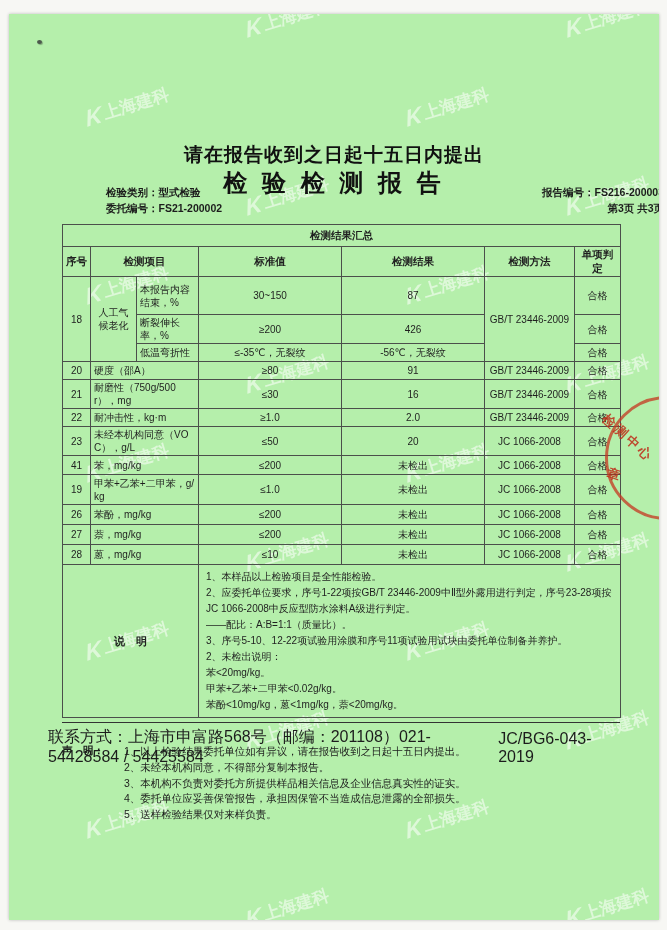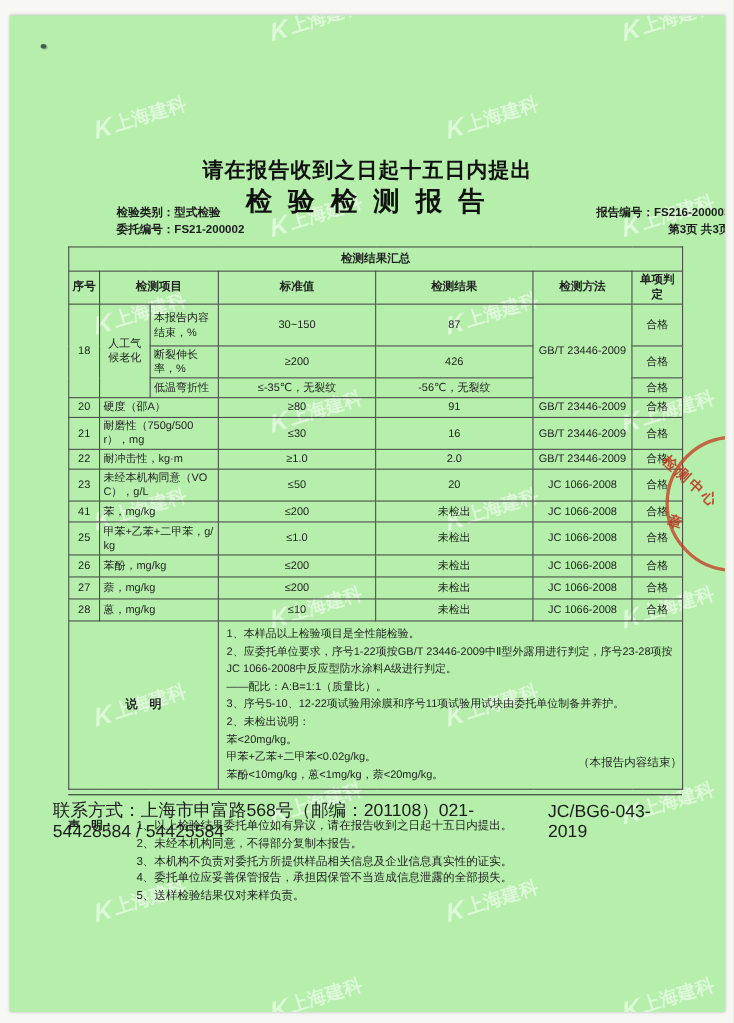--- a/index.html
+++ b/index.html
@@ -234,21 +234,21 @@
     </tr>
     <tr style="height:19px">
       <td>41</td>
       <td colspan="2" class="cell-item">苯，mg/kg</td>
       <td>≤200</td>
       <td>未检出</td>
       <td>JC 1066-2008</td>
       <td>合格</td>
     </tr>
     <tr style="height:30px">
-      <td>25</td>
+      <td>19</td>
       <td colspan="2" class="cell-item">甲苯+乙苯+二甲苯，g/kg</td>
       <td>≤1.0</td>
       <td>未检出</td>
       <td>JC 1066-2008</td>
       <td>合格</td>
     </tr>
     <tr style="height:20px">
       <td>26</td>
       <td colspan="2" class="cell-item">苯酚，mg/kg</td>
       <td>≤200</td>
@@ -281,21 +281,20 @@
         <div>3、序号5-10、12-22项试验用涂膜和序号11项试验用试块由委托单位制备并养护。</div>
         <div>2、未检出说明：</div>
         <div>苯&lt;20mg/kg。</div>
         <div>甲苯+乙苯+二甲苯&lt;0.02g/kg。</div>
         <div>苯酚&lt;10mg/kg，蒽&lt;1mg/kg，萘&lt;20mg/kg。</div>
       </td>
     </tr>
   </tbody>
     </table>
 
-  <div class="endnote">（本报告内容结束）</div>
   <div class="rule"></div>
   <div class="contact-row">
     <span>联系方式：上海市申富路568号（邮编：201108）021-54428584 / 54425584</span>
     <span>JC/BG6-043-2019</span>
   </div>
   <div class="statement">
     <div class="st-label">声　明：</div>
     <div class="st-lines">
       <div>1、以上检验结果委托单位如有异议，请在报告收到之日起十五日内提出。</div>
       <div>2、未经本机构同意，不得部分复制本报告。</div>

